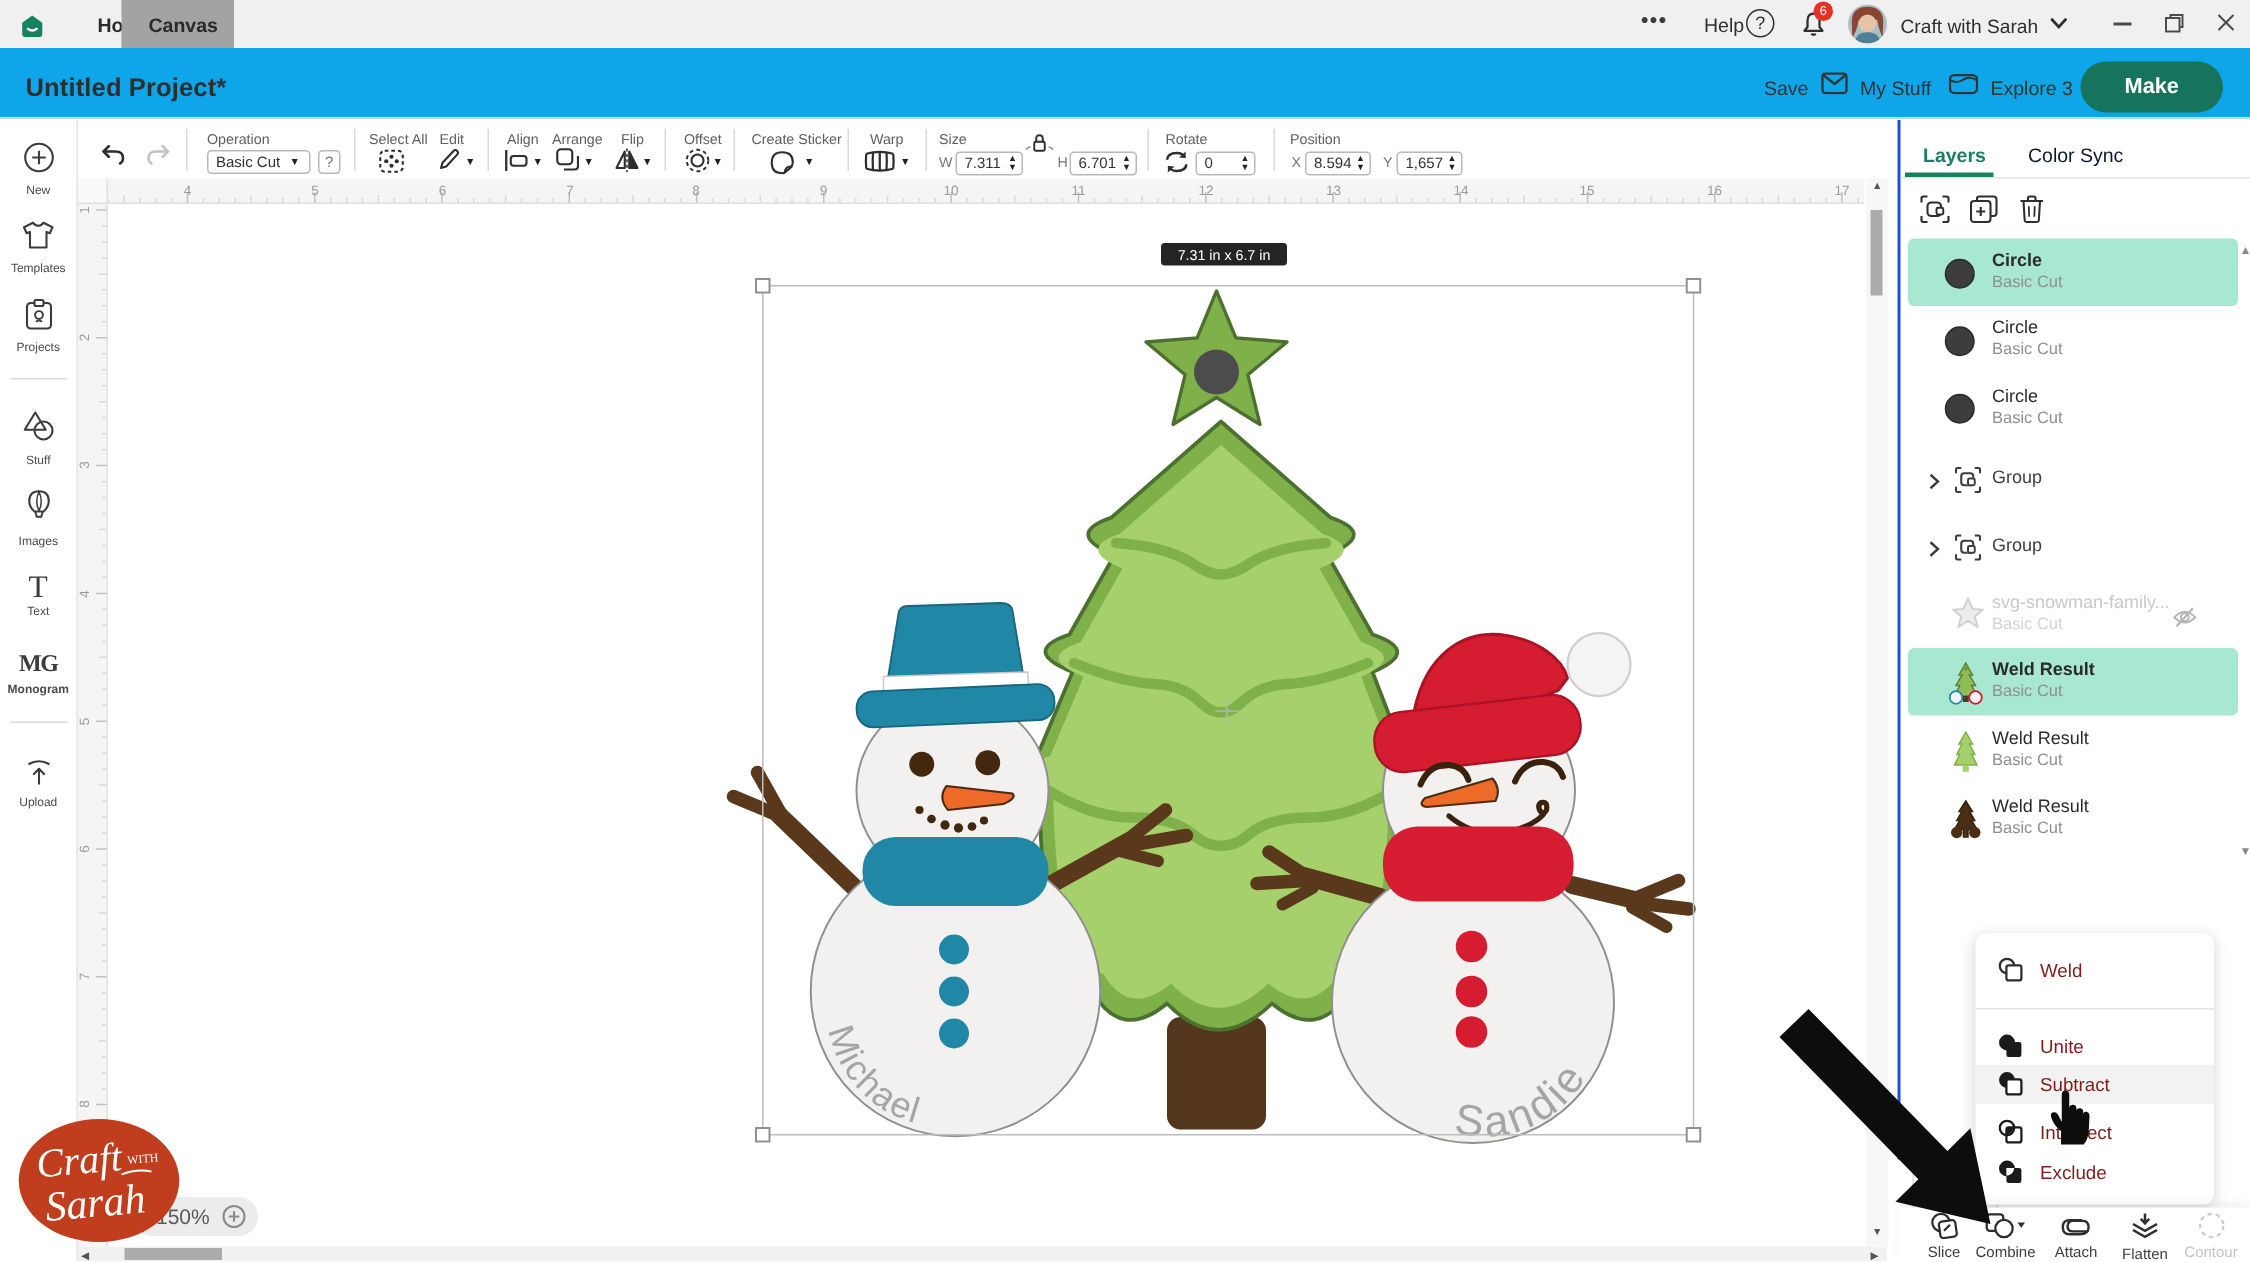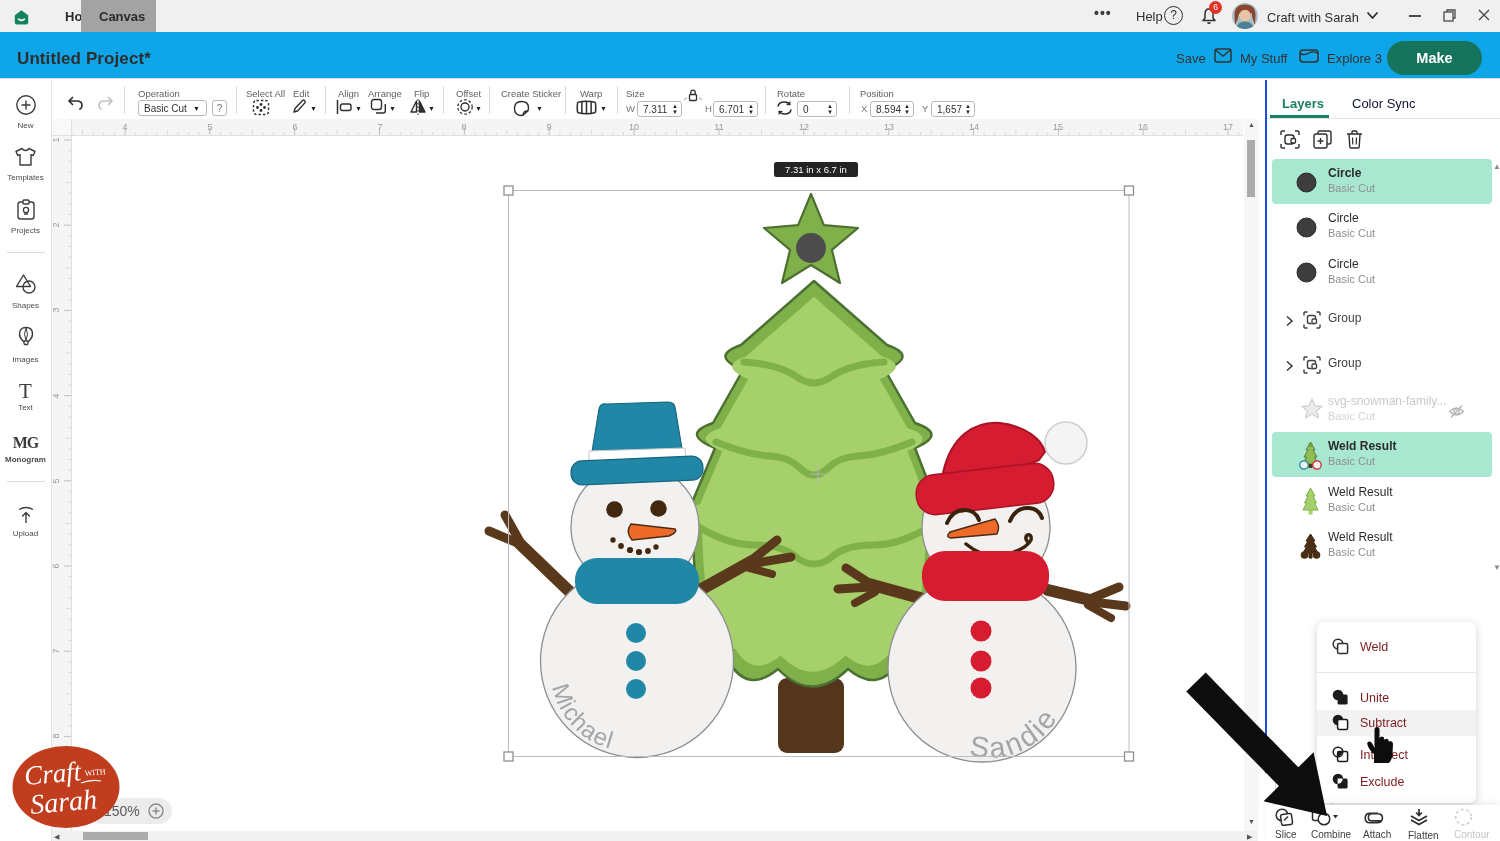--- a/index.html
+++ b/index.html
@@ -28,21 +28,21 @@
 #rp{position:absolute;left:1265px;top:80px;width:235px;height:693px;background:#fff;border-left:2px solid #1d4ed8;}
 .row{position:absolute;left:5px;width:220px;height:45px;border-radius:4px;}
 .rtitle{position:absolute;left:56px;top:7px;font-size:12px;color:#2b2b2b;}
 .rsub{position:absolute;left:56px;top:23px;font-size:11px;color:#8f8f8f;}
 
 #popup{position:absolute;left:1317px;top:622px;width:159px;height:181px;background:#fff;border-radius:7px;box-shadow:0 2px 10px rgba(0,0,0,.18);}
 .pitem{position:absolute;left:0;width:159px;height:26px;font-size:12.5px;color:#7f1d1d;}
 .pitem span{position:absolute;left:43px;top:6px;}
 
 #rfoot{position:absolute;left:1266px;top:805px;width:234px;height:36px;background:#fff;box-shadow:0 -3px 6px rgba(0,0,0,.06);}
-.ficon{position:absolute;font-size:10px;color:#3e3e3e;}
+.ficon{position:absolute;text-align:center;font-size:10px;color:#3e3e3e;}
 .ficon .lbl{margin-top:1px;font-size:10px;}
 
 #hsb{position:absolute;left:52px;top:831px;width:1206px;height:10px;background:#f1f1f1;}
 #vsb{position:absolute;left:1244px;top:119px;width:15px;height:712px;background:#f7f7f7;}
 </style></head>
 <body>
 <div id="page">
 <div id="topbar">
 <svg class="abs" style="left:14px;top:10px" width="15" height="15" viewBox="0 0 15 15">
         <path d="M7.5 0.3 L14.2 5.2 L14.2 12.6 Q14.2 14.6 12.2 14.6 L2.8 14.6 Q0.8 14.6 0.8 12.6 L0.8 5.2 Z" fill="#17825f"></path>
@@ -204,21 +204,21 @@
 <div class="lsi" style="top:119px;"><svg width="20" height="22" viewBox="0 0 20 22">
           <rect x="2" y="3" width="16" height="17" rx="2.5" fill="none" stroke="#3c3c3c" stroke-width="1.4"></rect>
           <rect x="7" y="1" width="6" height="4" rx="1" fill="#fff" stroke="#3c3c3c" stroke-width="1.4"></rect>
           <circle cx="10" cy="11" r="2.6" fill="none" stroke="#3c3c3c" stroke-width="1.3"></circle>
           <path d="M8 15.5 Q10 14 12 15.5" fill="none" stroke="#3c3c3c" stroke-width="1.3"></path>
         </svg><div class="lbl">Projects</div></div>
 <div class="abs" style="left:7px;top:172px;width:38px;height:1px;background:#dcdcdc;"></div>
 <div class="lsi" style="top:192px;"><svg width="24" height="24" viewBox="0 0 24 24">
           <path d="M9.5 3 L16.5 14.5 L2.5 14.5 Z" fill="none" stroke="#3c3c3c" stroke-width="1.4" stroke-linejoin="round"></path>
           <circle cx="15" cy="15" r="6" fill="#fff" fill-opacity="0" stroke="#3c3c3c" stroke-width="1.4"></circle>
-        </svg><div class="lbl">Shapes</div></div>
+        </svg><div class="lbl">Stuff</div></div>
 <div class="lsi" style="top:246px;"><svg width="20" height="24" viewBox="0 0 20 24">
           <path d="M10 1.5 Q16.5 1.5 16.5 8 Q16.5 12 13 15 L7 15 Q3.5 12 3.5 8 Q3.5 1.5 10 1.5 Z" fill="none" stroke="#3c3c3c" stroke-width="1.4"></path>
           <path d="M7.5 15 L8.5 18.5 L11.5 18.5 L12.5 15" fill="none" stroke="#3c3c3c" stroke-width="1.3"></path>
           <path d="M10 2 Q7 8 10 14.5 M10 2 Q13 8 10 14.5" fill="none" stroke="#3c3c3c" stroke-width="1"></path>
         </svg><div class="lbl">Images</div></div>
 <div class="lsi" style="top:300px;">
         <div style="font-family:'Liberation Serif',serif;font-size:21px;color:#3c3c3c;line-height:22px;">T</div>
         <div class="lbl">Text</div>
       </div>
 <div class="lsi" style="top:352px;font-weight:bold;">

